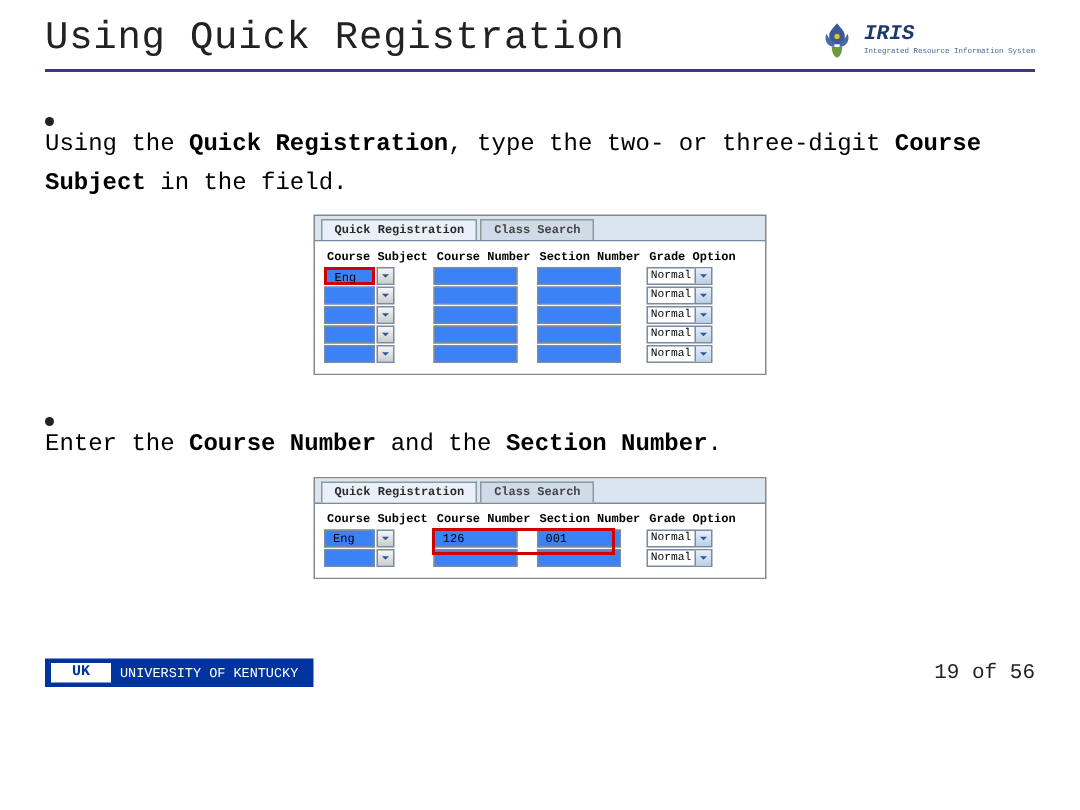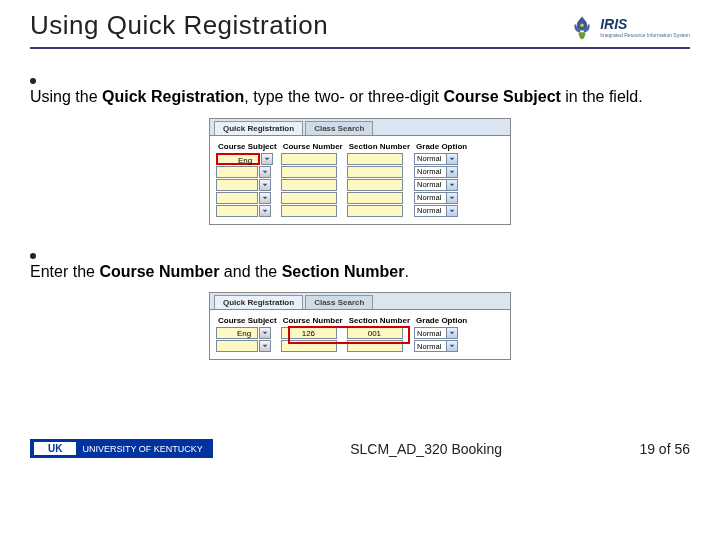--- a/index.html
+++ b/index.html
@@ -9,20 +9,21 @@
     height: 540px;
     font-family: Verdana, Geneva, sans-serif;
     background: #fff;
     color: #000;
   }
   .slide {
     position: relative;
     width: 720px;
     height: 472px;
     box-sizing: border-box;
+    font-family: Liberation Mono, monospace;
   }
   .header {
     position: absolute;
     top: 10px;
     left: 30px;
     right: 30px;
     border-bottom: 2px solid #3a3a7a;
     padding-bottom: 6px;
     display: flex;
     justify-content: space-between;
@@ -106,23 +107,23 @@
     font-size: 8px;
     font-weight: bold;
     padding: 0 2px 2px 2px;
     white-space: nowrap;
   }
   .cell-row { display: flex; align-items: center; gap: 1px; margin-bottom: 1px; }
   .txt-input {
     width: 34px;
     height: 12px;
     border: 1px solid #7a8aa0;
-    background: #fef9c3;
+    background: #3b82f6;
     font-size: 8px;
-    padding: 0 20px;
+    padding: 0 5px;
     line-height: 12px;
     box-sizing: border-box;
   }
   .dd-btn {
     width: 12px;
     height: 12px;
     border: 1px solid #7a8aa0;
     background: linear-gradient(#f6f6f6,#cccccc);
     display: flex;
     align-items: center;
@@ -448,17 +449,16 @@
       </div>
     </div>
 
   </div>
 
   <div class="footer">
     <div class="uk-logo">
       <span class="uk-box">UK</span>
       <span>UNIVERSITY OF KENTUCKY</span>
     </div>
-    <div class="footer-center">SLCM_AD_320 Booking</div>
     <div>19 of 56</div>
   </div>
 
 </div>
 
 </body></html>

